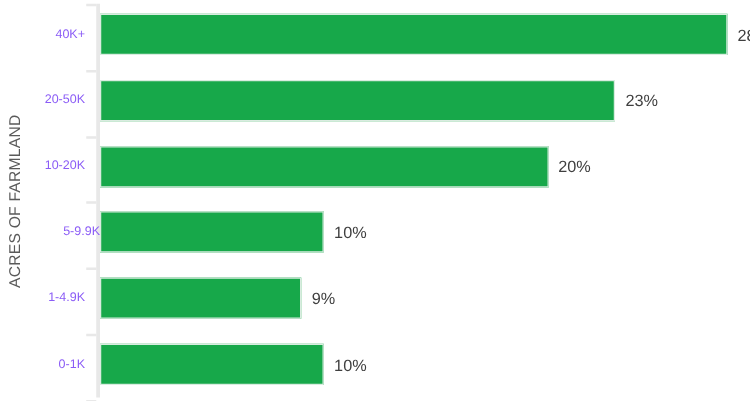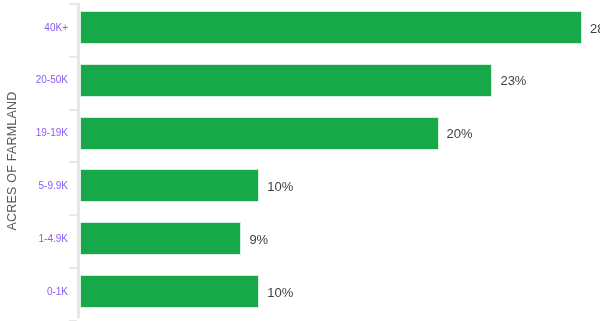--- a/index.html
+++ b/index.html
@@ -131,23 +131,23 @@
         <div class="axis-tick" style="top: 319.8px; background: rgb(232, 232, 232);"></div>
       </div>
     <div id="cats">
         <div class="cat-col" style="top: 11px; height: 33px;">
           <span class="cat-label">40K+</span>
         </div>
         <div class="cat-col" style="top: 63.8px; height: 33px;">
           <span class="cat-label">20-50K</span>
         </div>
         <div class="cat-col" style="top: 116.6px; height: 33px;">
-          <span class="cat-label">19-19K</span>
+          <span class="cat-label">10-20K</span>
         </div>
-        <div class="cat-col" style="top: 169.4px; height: 33px;">
+        <div class="cat-col" style="top: 169.4px; height: 33px; margin-left: 12px;">
           <span class="cat-label">5-9.9K</span>
         </div>
         <div class="cat-col" style="top: 222.2px; height: 33px;">
           <span class="cat-label">1-4.9K</span>
         </div>
         <div class="cat-col" style="top: 275px; height: 33px;">
           <span class="cat-label">0-1K</span>
         </div>
       </div>
     <div id="bars">

